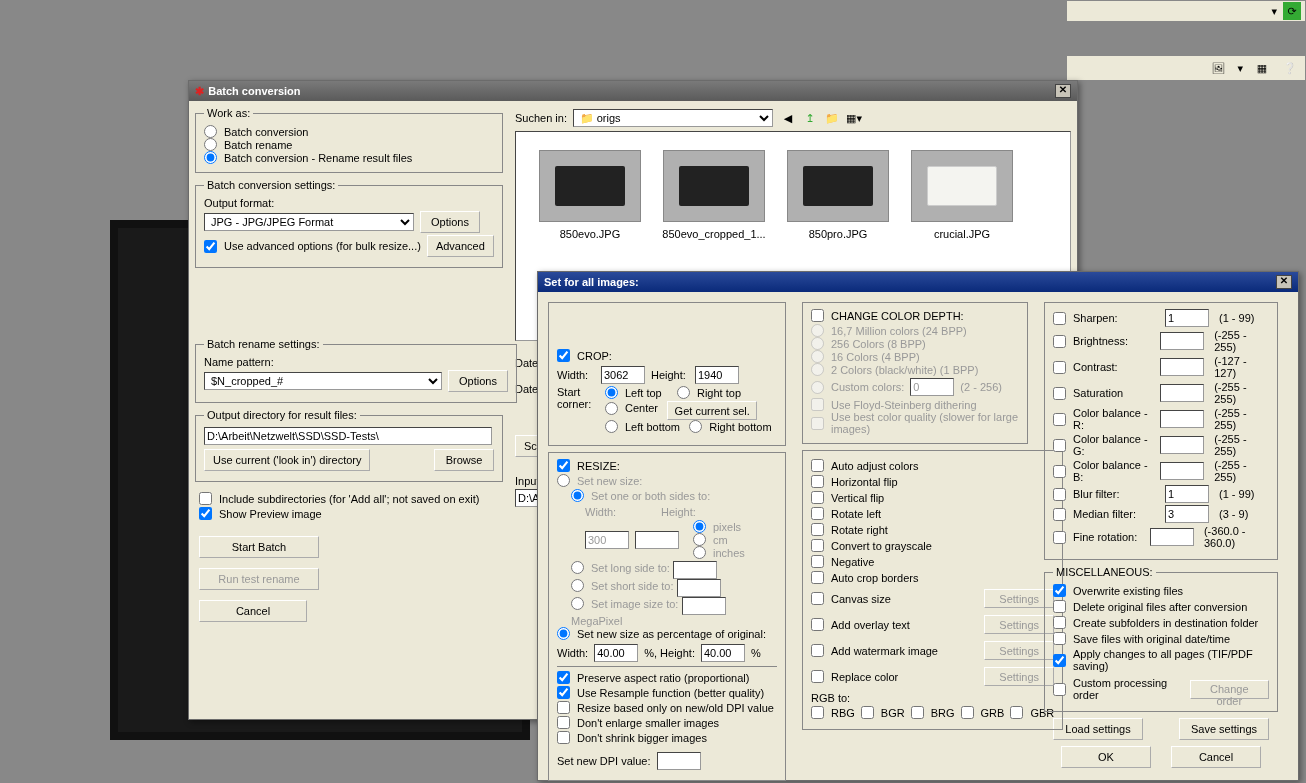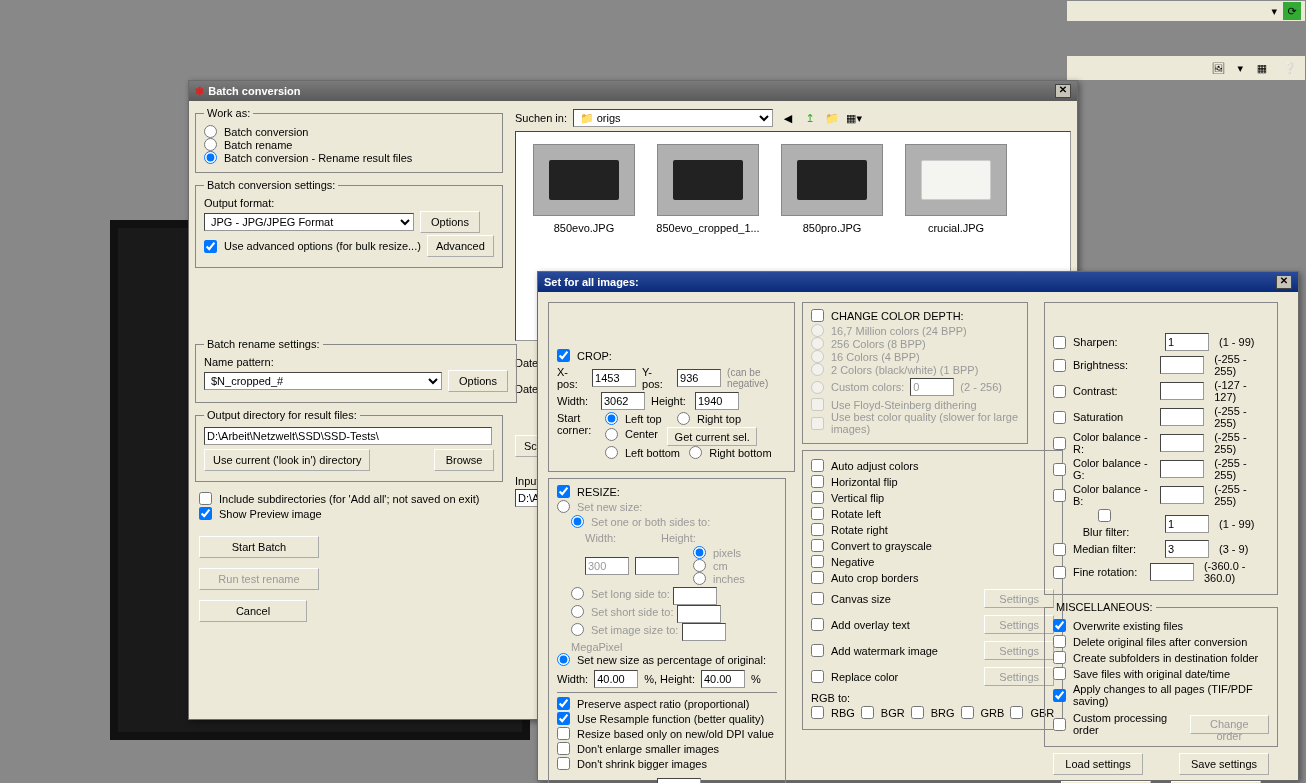--- a/index.html
+++ b/index.html
@@ -144,21 +144,21 @@
       <div class="row">
         <span>Suchen in:</span>
         <select style="width:200px"><option>📁 <span>origs</span></option></select>
         <div class="toolbar-icons">
           <span class="ico">◀</span>
           <span class="ico" style="color:#3a3">↥</span>
           <span class="ico" style="color:#e90">📁</span>
           <span class="ico">▦▾</span>
         </div>
       </div>
-      <div style="background:#fff; border:1px inset #999; height:210px; margin-top:4px; padding:6px; display:flex; align-items:flex-start;">
+      <div style="background:#fff; border:1px inset #999; height:210px; margin-top:4px; padding:12px; display:flex; align-items:flex-start;">
         <div class="thumb">
             <div class="img">
               <div class="dev"></div>
             </div>
             <span>850evo.JPG</span>
           </div>
         <div class="thumb">
             <div class="img">
               <div class="dev"></div>
             </div>
@@ -197,27 +197,20 @@
     <span class="closebox">✕</span>
   </div>
   <div style="display:flex; padding:4px; gap:4px;">
 
     <div style="width:250px;">
       <fieldset>
         <label style="font-weight:normal;margin-top:40px;">
             <input type="checkbox" checked="" style="">
             <span>CROP:</span>
           </label>
-        <div class="row">
-          <span style="width:38px">X-pos:</span>
-            <input class="small" type="text" value="1453" style="">
-          <span style="width:38px">Y-pos:</span>
-            <input class="small" type="text" value="936" style="">
-          <span class="gray" style="font-size:10px;">(can be negative)</span>
-        </div>
         <div class="row">
           <span style="width:38px">Width:</span>
             <input class="small" type="text" value="3062" style="">
           <span style="width:38px">Height:</span>
             <input class="small" type="text" value="1940" style="">
         </div>
         <div class="row" style="align-items:flex-start;">
           <span style="width:42px">Start corner:</span>
           <div>
             <label>
@@ -467,21 +460,21 @@
             </label>
           <label>
               <input type="checkbox" style="">
               <span>GBR</span>
             </label>
         </div>
       </fieldset>
     </div>
 
     <div style="width:246px;">
-      <fieldset style="padding-top:28px;">
+      <fieldset style="padding-top:4px;">
         <div id="adjrows">
             <div class="row">
               <label style="width:106px;">
                 <input type="checkbox" style="">
                 <span>Sharpen:</span>
               </label>
               <input class="small" type="text" value="1" style="">
               <span style="margin-left:4px;">(1  -  99)</span>
             </div>
             <div class="row">
@@ -526,21 +519,21 @@
             </div>
             <div class="row">
               <label style="width:106px;">
                 <input type="checkbox" style="">
                 <span>Color balance - B:</span>
               </label>
               <input class="small" type="text" value="" style="">
               <span style="margin-left:4px;">(-255  -  255)</span>
             </div>
             <div class="row">
-              <label style="width:106px;flex-direction:column;">
+              <label style="width:106px;">
                 <input type="checkbox" style="">
                 <span>Blur filter:</span>
               </label>
               <input class="small" type="text" value="1" style="">
               <span style="margin-left:4px;">(1  -  99)</span>
             </div>
             <div class="row">
               <label style="width:106px;">
                 <input type="checkbox" style="">
                 <span>Median filter:</span>

